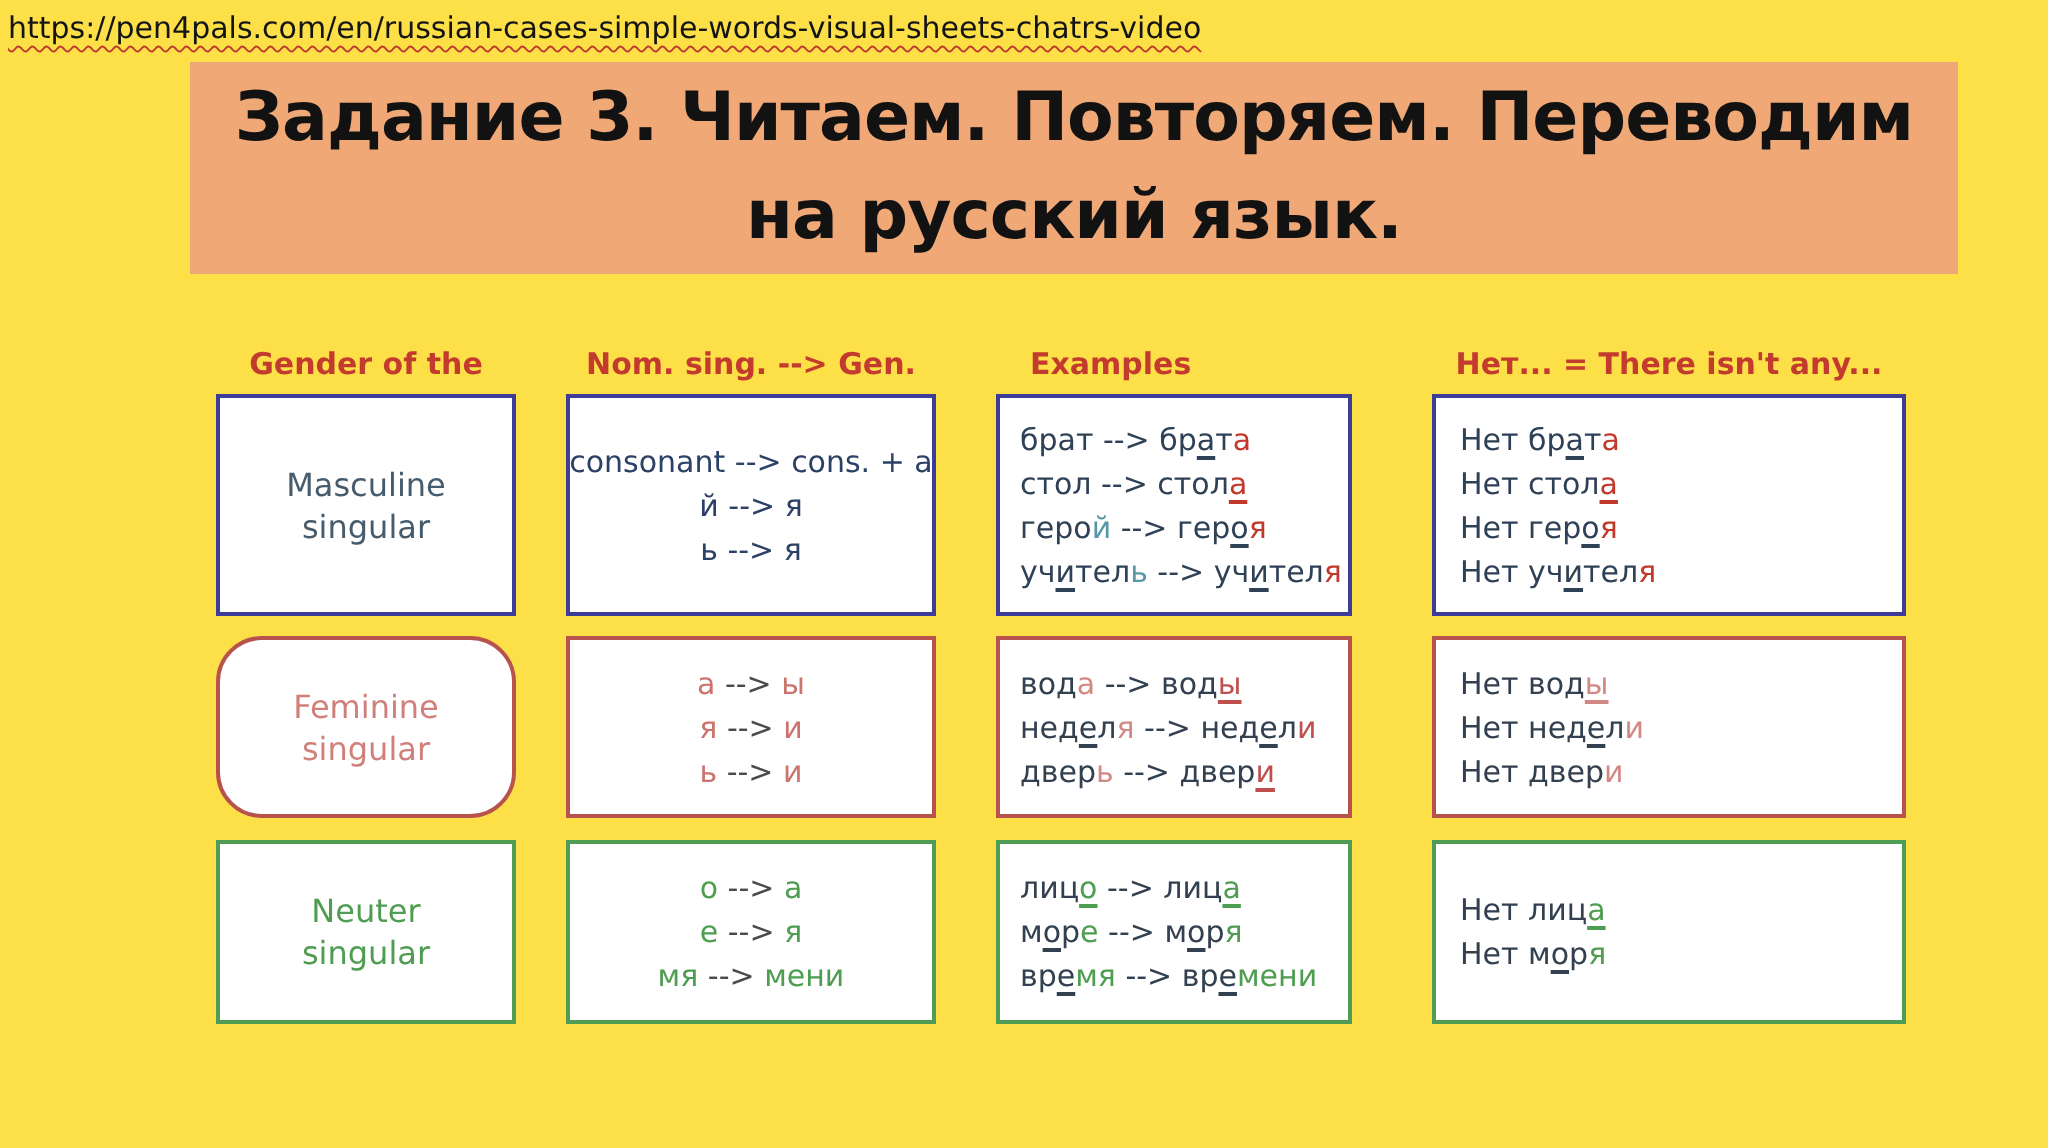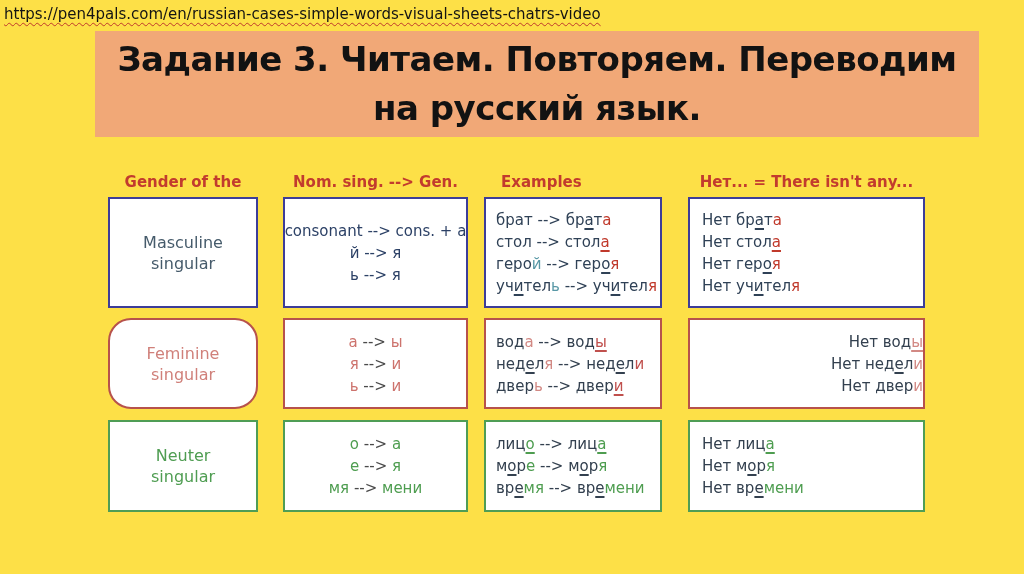--- a/index.html
+++ b/index.html
@@ -7,22 +7,22 @@
         font-family:"DejaVu Sans","Liberation Sans",sans-serif;}
   .url{position:absolute;left:4px;top:5px;font-size:15px;color:#141414;cursor:pointer;
        text-decoration:underline;text-decoration-style:wavy;text-decoration-color:#c0392b;
        text-decoration-thickness:1px;text-underline-offset:3px;}
   .banner{position:absolute;left:95px;top:31px;width:884px;height:106px;background:#f1a877;
           display:flex;align-items:center;justify-content:center;text-align:center;}
   .title{font-size:34px;font-weight:bold;color:#121212;line-height:49px;letter-spacing:-0.5px;}
   
   .col1{left:108px;width:150px}
   .col2{left:283px;width:185px}
-  .col3{left:484px;width:178px}
-  .col4{left:688px;width:237px}
+  .col3{left:498px;width:178px}
+  .col4{left:716px;width:237px}
   .row1{top:197px;height:111px}
   .row2{top:318px;height:91px}
   .row3{top:420px;height:92px}
   .hdr{position:absolute;top:170px;height:24px;line-height:24px;font-size:15px;font-weight:bold;
        text-align:center;box-sizing:border-box;}
   .hdr.col3{text-align:left;padding-left:17px;}
   .box{position:absolute;background:#fff;border:2px solid #888;box-sizing:border-box;
        display:flex;flex-direction:column;justify-content:center;font-size:15px;line-height:22px;}
   .box.lbl{align-items:center;text-align:center;font-size:16px;line-height:21px;}
   .box.rules{align-items:center;text-align:center;}
@@ -75,21 +75,21 @@
       <div class="box rules col2 row2" style="border-color: rgb(183, 82, 76);">
         <div class="ln"><span style="color: rgb(205, 115, 109);">а</span><span style="color: rgb(74, 74, 74);"> --&gt; </span><span style="color: rgb(205, 115, 109);">ы</span></div>
         <div class="ln"><span style="color: rgb(205, 115, 109);">я</span><span style="color: rgb(74, 74, 74);"> --&gt; </span><span style="color: rgb(205, 115, 109);">и</span></div>
         <div class="ln"><span style="color: rgb(205, 115, 109);">ь</span><span style="color: rgb(74, 74, 74);"> --&gt; </span><span style="color: rgb(205, 115, 109);">и</span></div>
       </div>
       <div class="box ex col3 row2" style="border-color: rgb(183, 82, 76);">
         <div class="ln"><span style="color: rgb(51, 64, 79);">вод</span><span style="color: rgb(210, 137, 132);">а</span><span style="color: rgb(51, 64, 79);"> --&gt; вод</span><span class="u" style="color: rgb(192, 80, 77);">ы</span></div>
         <div class="ln"><span style="color: rgb(51, 64, 79);">нед</span><span class="u" style="color: rgb(51, 64, 79);">е</span><span style="color: rgb(51, 64, 79);">л</span><span style="color: rgb(210, 137, 132);">я</span><span style="color: rgb(51, 64, 79);"> --&gt; нед</span><span class="u" style="color: rgb(51, 64, 79);">е</span><span style="color: rgb(51, 64, 79);">л</span><span style="color: rgb(192, 80, 77);">и</span></div>
         <div class="ln"><span style="color: rgb(51, 64, 79);">двер</span><span style="color: rgb(210, 137, 132);">ь</span><span style="color: rgb(51, 64, 79);"> --&gt; двер</span><span class="u" style="color: rgb(192, 80, 77);">и</span></div>
       </div>
-      <div class="box neg col4 row2" style="border-color: rgb(183, 82, 76); align-items: flex-end;">
+      <div class="box neg col4 row2" style="border-color: rgb(183, 82, 76);">
         <div class="ln"><span style="color: rgb(51, 64, 79);">Нет вод</span><span class="u" style="color: rgb(210, 137, 132);">ы</span></div>
         <div class="ln"><span style="color: rgb(51, 64, 79);">Нет нед</span><span class="u" style="color: rgb(51, 64, 79);">е</span><span style="color: rgb(51, 64, 79);">л</span><span style="color: rgb(210, 137, 132);">и</span></div>
         <div class="ln"><span style="color: rgb(51, 64, 79);">Нет двер</span><span style="color: rgb(210, 137, 132);">и</span></div>
       </div>
       <div class="box lbl col1 row3" style="border-color: rgb(79, 157, 85);">
         <div style="color: rgb(79, 157, 82);">Neuter</div>
         <div style="color: rgb(79, 157, 82);">singular</div>
       </div>
       <div class="box rules col2 row3" style="border-color: rgb(79, 157, 85);">
         <div class="ln"><span style="color: rgb(78, 157, 80);">о</span><span style="color: rgb(74, 74, 74);"> --&gt; </span><span style="color: rgb(78, 157, 80);">а</span></div>
@@ -97,16 +97,15 @@
         <div class="ln"><span style="color: rgb(78, 157, 80);">мя</span><span style="color: rgb(74, 74, 74);"> --&gt; </span><span style="color: rgb(78, 157, 80);">мени</span></div>
       </div>
       <div class="box ex col3 row3" style="border-color: rgb(79, 157, 85);">
         <div class="ln"><span style="color: rgb(51, 64, 79);">лиц</span><span class="u" style="color: rgb(78, 157, 80);">о</span><span style="color: rgb(51, 64, 79);"> --&gt; лиц</span><span class="u" style="color: rgb(78, 157, 80);">а</span></div>
         <div class="ln"><span style="color: rgb(51, 64, 79);">м</span><span class="u" style="color: rgb(51, 64, 79);">о</span><span style="color: rgb(51, 64, 79);">р</span><span style="color: rgb(78, 157, 80);">е</span><span style="color: rgb(51, 64, 79);"> --&gt; м</span><span class="u" style="color: rgb(51, 64, 79);">о</span><span style="color: rgb(51, 64, 79);">р</span><span style="color: rgb(78, 157, 80);">я</span></div>
         <div class="ln"><span style="color: rgb(51, 64, 79);">вр</span><span class="u" style="color: rgb(51, 64, 79);">е</span><span style="color: rgb(78, 157, 80);">мя</span><span style="color: rgb(51, 64, 79);"> --&gt; вр</span><span class="u" style="color: rgb(51, 64, 79);">е</span><span style="color: rgb(78, 157, 80);">мени</span></div>
       </div>
       <div class="box neg col4 row3" style="border-color: rgb(79, 157, 85);">
         <div class="ln"><span style="color: rgb(51, 64, 79);">Нет лиц</span><span class="u" style="color: rgb(78, 157, 80);">а</span></div>
         <div class="ln"><span style="color: rgb(51, 64, 79);">Нет м</span><span class="u" style="color: rgb(51, 64, 79);">о</span><span style="color: rgb(51, 64, 79);">р</span><span style="color: rgb(78, 157, 80);">я</span></div>
-        <div class="ln"><span style="color: rgb(51, 64, 79);">Нет вр</span><span class="u" style="color: rgb(51, 64, 79);">е</span><span style="color: rgb(78, 157, 80);">мени</span></div>
       </div>
     </div>
 </div>
 
 </body></html>

